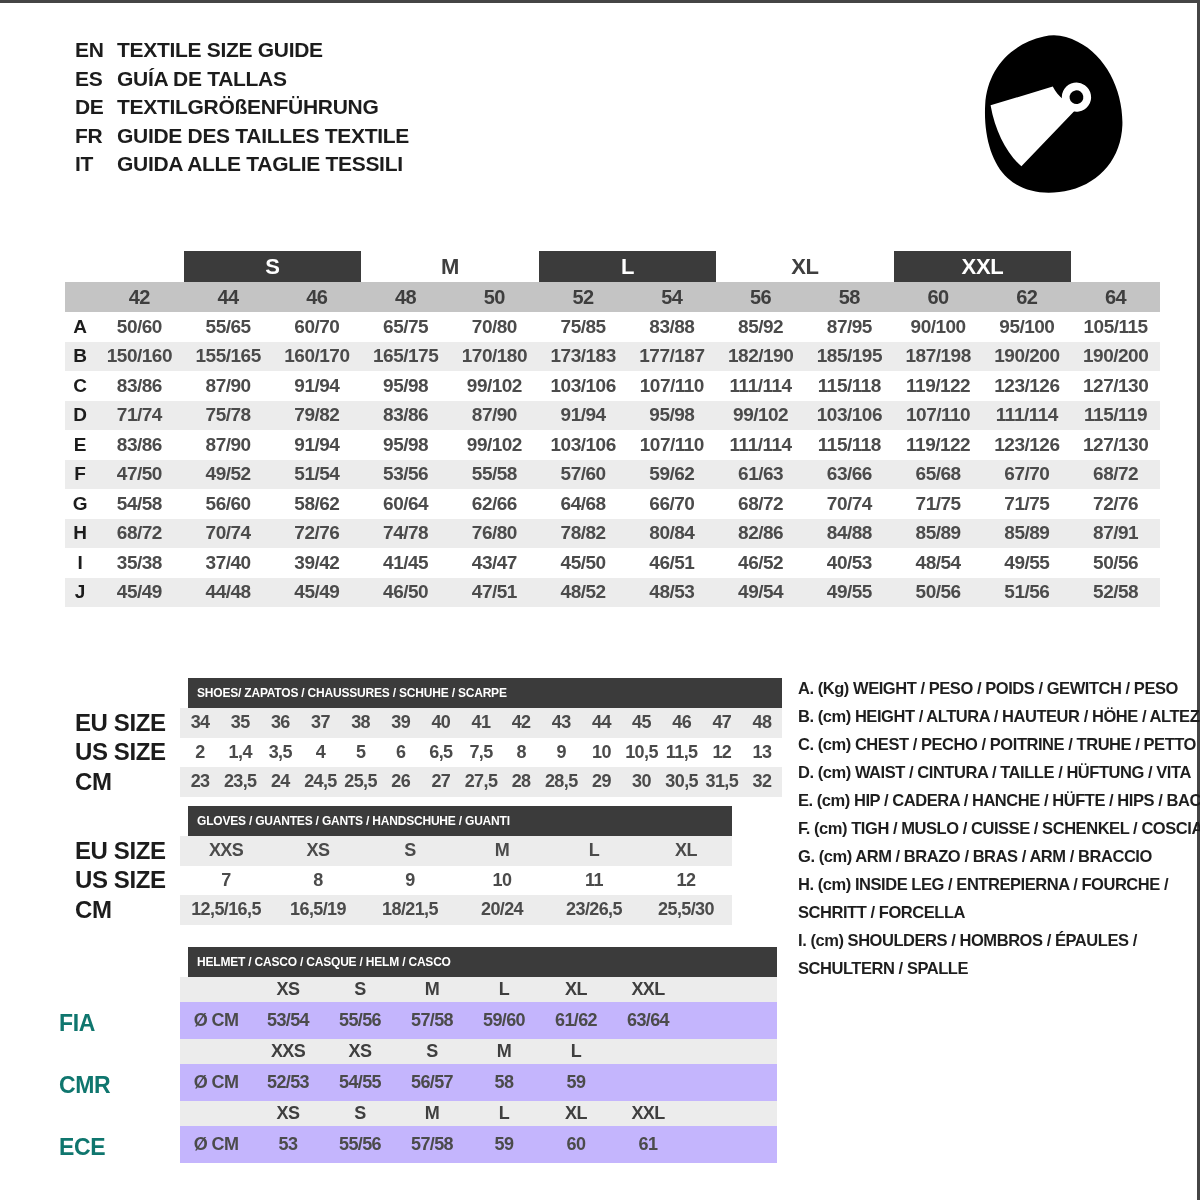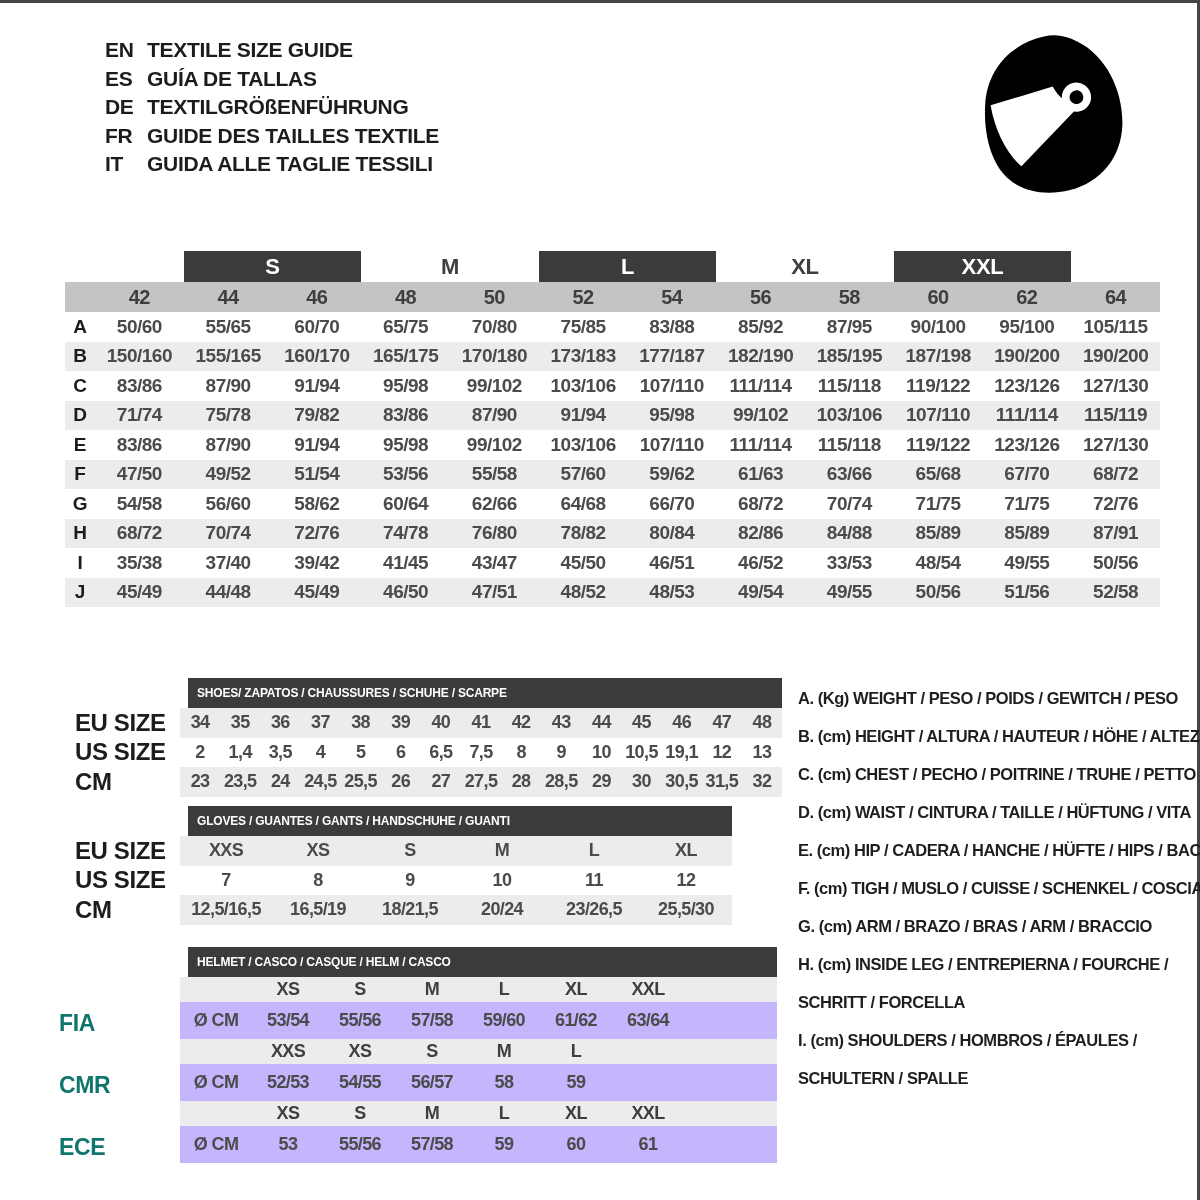--- a/index.html
+++ b/index.html
@@ -4,21 +4,21 @@
 <style>
   html,body{margin:0;padding:0;background:#ffffff;}
   .page{position:relative;width:1200px;height:1200px;background:#ffffff;overflow:hidden;
         font-family:"Liberation Sans","DejaVu Sans",sans-serif;font-weight:700;}
   .border-top{position:absolute;left:0;top:0;width:1200px;height:3px;background:#454545;}
   .border-right{position:absolute;left:1197px;top:0;width:3px;height:1200px;background:#454545;}
 
   
   .langs{position:absolute;left:75px;top:36px;}
   .lang-row{display:flex;height:28.5px;align-items:center;color:#1c1c1c;font-size:21px;letter-spacing:-0.3px;}
-  .lang-code{width:42px;margin-left:30px;}
+  .lang-code{width:42px;}
 
   .helmet-icon{position:absolute;left:966px;top:24px;}
 
   
   .main-table{position:absolute;left:65px;top:251px;width:1095px;}
   .m-grid{display:grid;grid-template-columns:30px repeat(12,1fr);align-items:center;text-align:center;}
   .sizegroups{height:31px;}
   .sizegroup-bar{background:#3b3b3b;color:#ffffff;font-size:22px;height:31px;line-height:31px;letter-spacing:-0.3px;}
   .sizegroup-plain{color:#3f3f3f;font-size:22px;letter-spacing:-0.3px;}
   .numbers{height:30px;background:#c4c4c4;color:#3e3e3e;font-size:20px;letter-spacing:-0.4px;}
@@ -38,21 +38,21 @@
   .hrow{grid-template-columns:72px repeat(6,72px) 1fr;}
   .hsz{height:25px;background:#ececec;color:#3f3f3f;}
   .hval{height:37px;background:#c4b5fd;}
   .sidelabels{position:absolute;color:#1c1c1c;font-size:24px;letter-spacing:-0.4px;}
   .sidelabel{height:29.5px;display:flex;align-items:center;}
   .hlabel{position:absolute;left:59px;color:#0f766e;font-size:23px;letter-spacing:-0.4px;}
 
   
   .legend{position:absolute;left:798px;top:674px;width:398px;color:#1e1e1e;
           font-size:16.5px;letter-spacing:-0.45px;}
-  .legend-line{height:28px;line-height:28px;white-space:nowrap;margin-top:10px;}
+  .legend-line{height:28px;line-height:28px;white-space:nowrap;}
 </style>
 </head>
 <body>
 
 <div class="page">
   <div class="border-top"></div>
   <div class="border-right"></div>
 
   <div class="langs" id="langs">
       <div class="lang-row">
@@ -236,21 +236,21 @@
         <div class="m-grid mrow">
           <div class="rlabel">I</div>
           <div>35/38</div>
           <div>37/40</div>
           <div>39/42</div>
           <div>41/45</div>
           <div>43/47</div>
           <div>45/50</div>
           <div>46/51</div>
           <div>46/52</div>
-          <div>33/53</div>
+          <div>40/53</div>
           <div>48/54</div>
           <div>49/55</div>
           <div>50/56</div>
         </div>
         <div class="m-grid mrow alt">
           <div class="rlabel">J</div>
           <div>45/49</div>
           <div>44/48</div>
           <div>45/49</div>
           <div>46/50</div>
@@ -291,21 +291,21 @@
         <div>3,5</div>
         <div>4</div>
         <div>5</div>
         <div>6</div>
         <div>6,5</div>
         <div>7,5</div>
         <div>8</div>
         <div>9</div>
         <div>10</div>
         <div>10,5</div>
-        <div>19,1</div>
+        <div>11,5</div>
         <div>12</div>
         <div>13</div>
       </div>
       <div class="srow g15 shaded">
         <div>23</div>
         <div>23,5</div>
         <div>24</div>
         <div>24,5</div>
         <div>25,5</div>
         <div>26</div>

